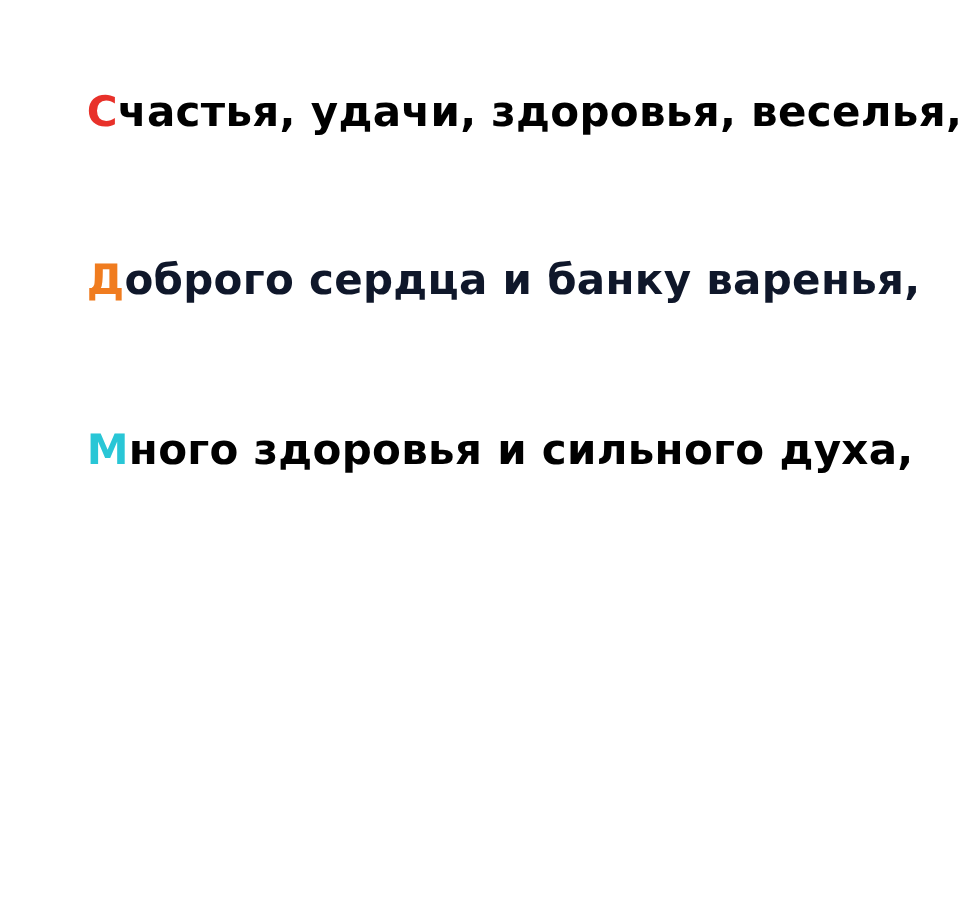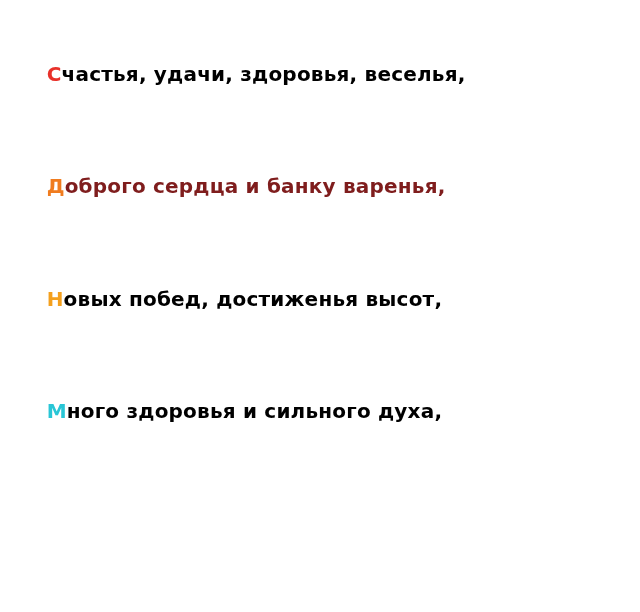--- a/index.html
+++ b/index.html
@@ -17,21 +17,21 @@
     box-sizing: border-box;
     width: 640px;
     height: 612px;
     padding: 18px 10px 10px 18px;
     display: flex;
     flex-direction: column;
   }
   .line {
     display: block;
     white-space: pre;
-    font-size: 20px;
+    font-size: 28px;
     line-height: 37.5px;
     font-weight: bold;
     color: #000000;
     letter-spacing: 0.2px;
   }
   .line .initial {
     font-weight: bold;
   }
   .gap {
     height: 38px;
@@ -39,24 +39,21 @@
 </style>
 </head>
 <body style="background: rgb(255, 255, 255);">
 
 <div id="poem">
 
   <div class="line">
     <span class="initial" style="color: rgb(232, 49, 42);">С</span><span style="color: rgb(0, 0, 0);">частья, удачи, здоровья, веселья,</span>
   </div>
   <div class="line">
-    <span class="initial" style="color: rgb(240, 124, 31);">Д</span><span style="color: #7f1d1d; text-align: center;">оброго сердца и банку варенья,</span>
-  </div>
-  <div class="line">
-    <span class="initial" style="color: rgb(244, 160, 30);">Н</span><span style="color: rgb(0, 0, 0);">овых побед, достиженья высот,</span>
+    <span class="initial" style="color: rgb(240, 124, 31);">Д</span><span style="color: #0f172a; text-align: center;">оброго сердца и банку варенья,</span>
   </div>
   <div class="line">
     <span class="initial" style="color: rgb(41, 198, 214);">М</span><span style="color: rgb(0, 0, 0);">ного здоровья и сильного духа,</span>
   </div>
   <div class="line">
     
   </div>
 
   <div class="gap"></div>
 

